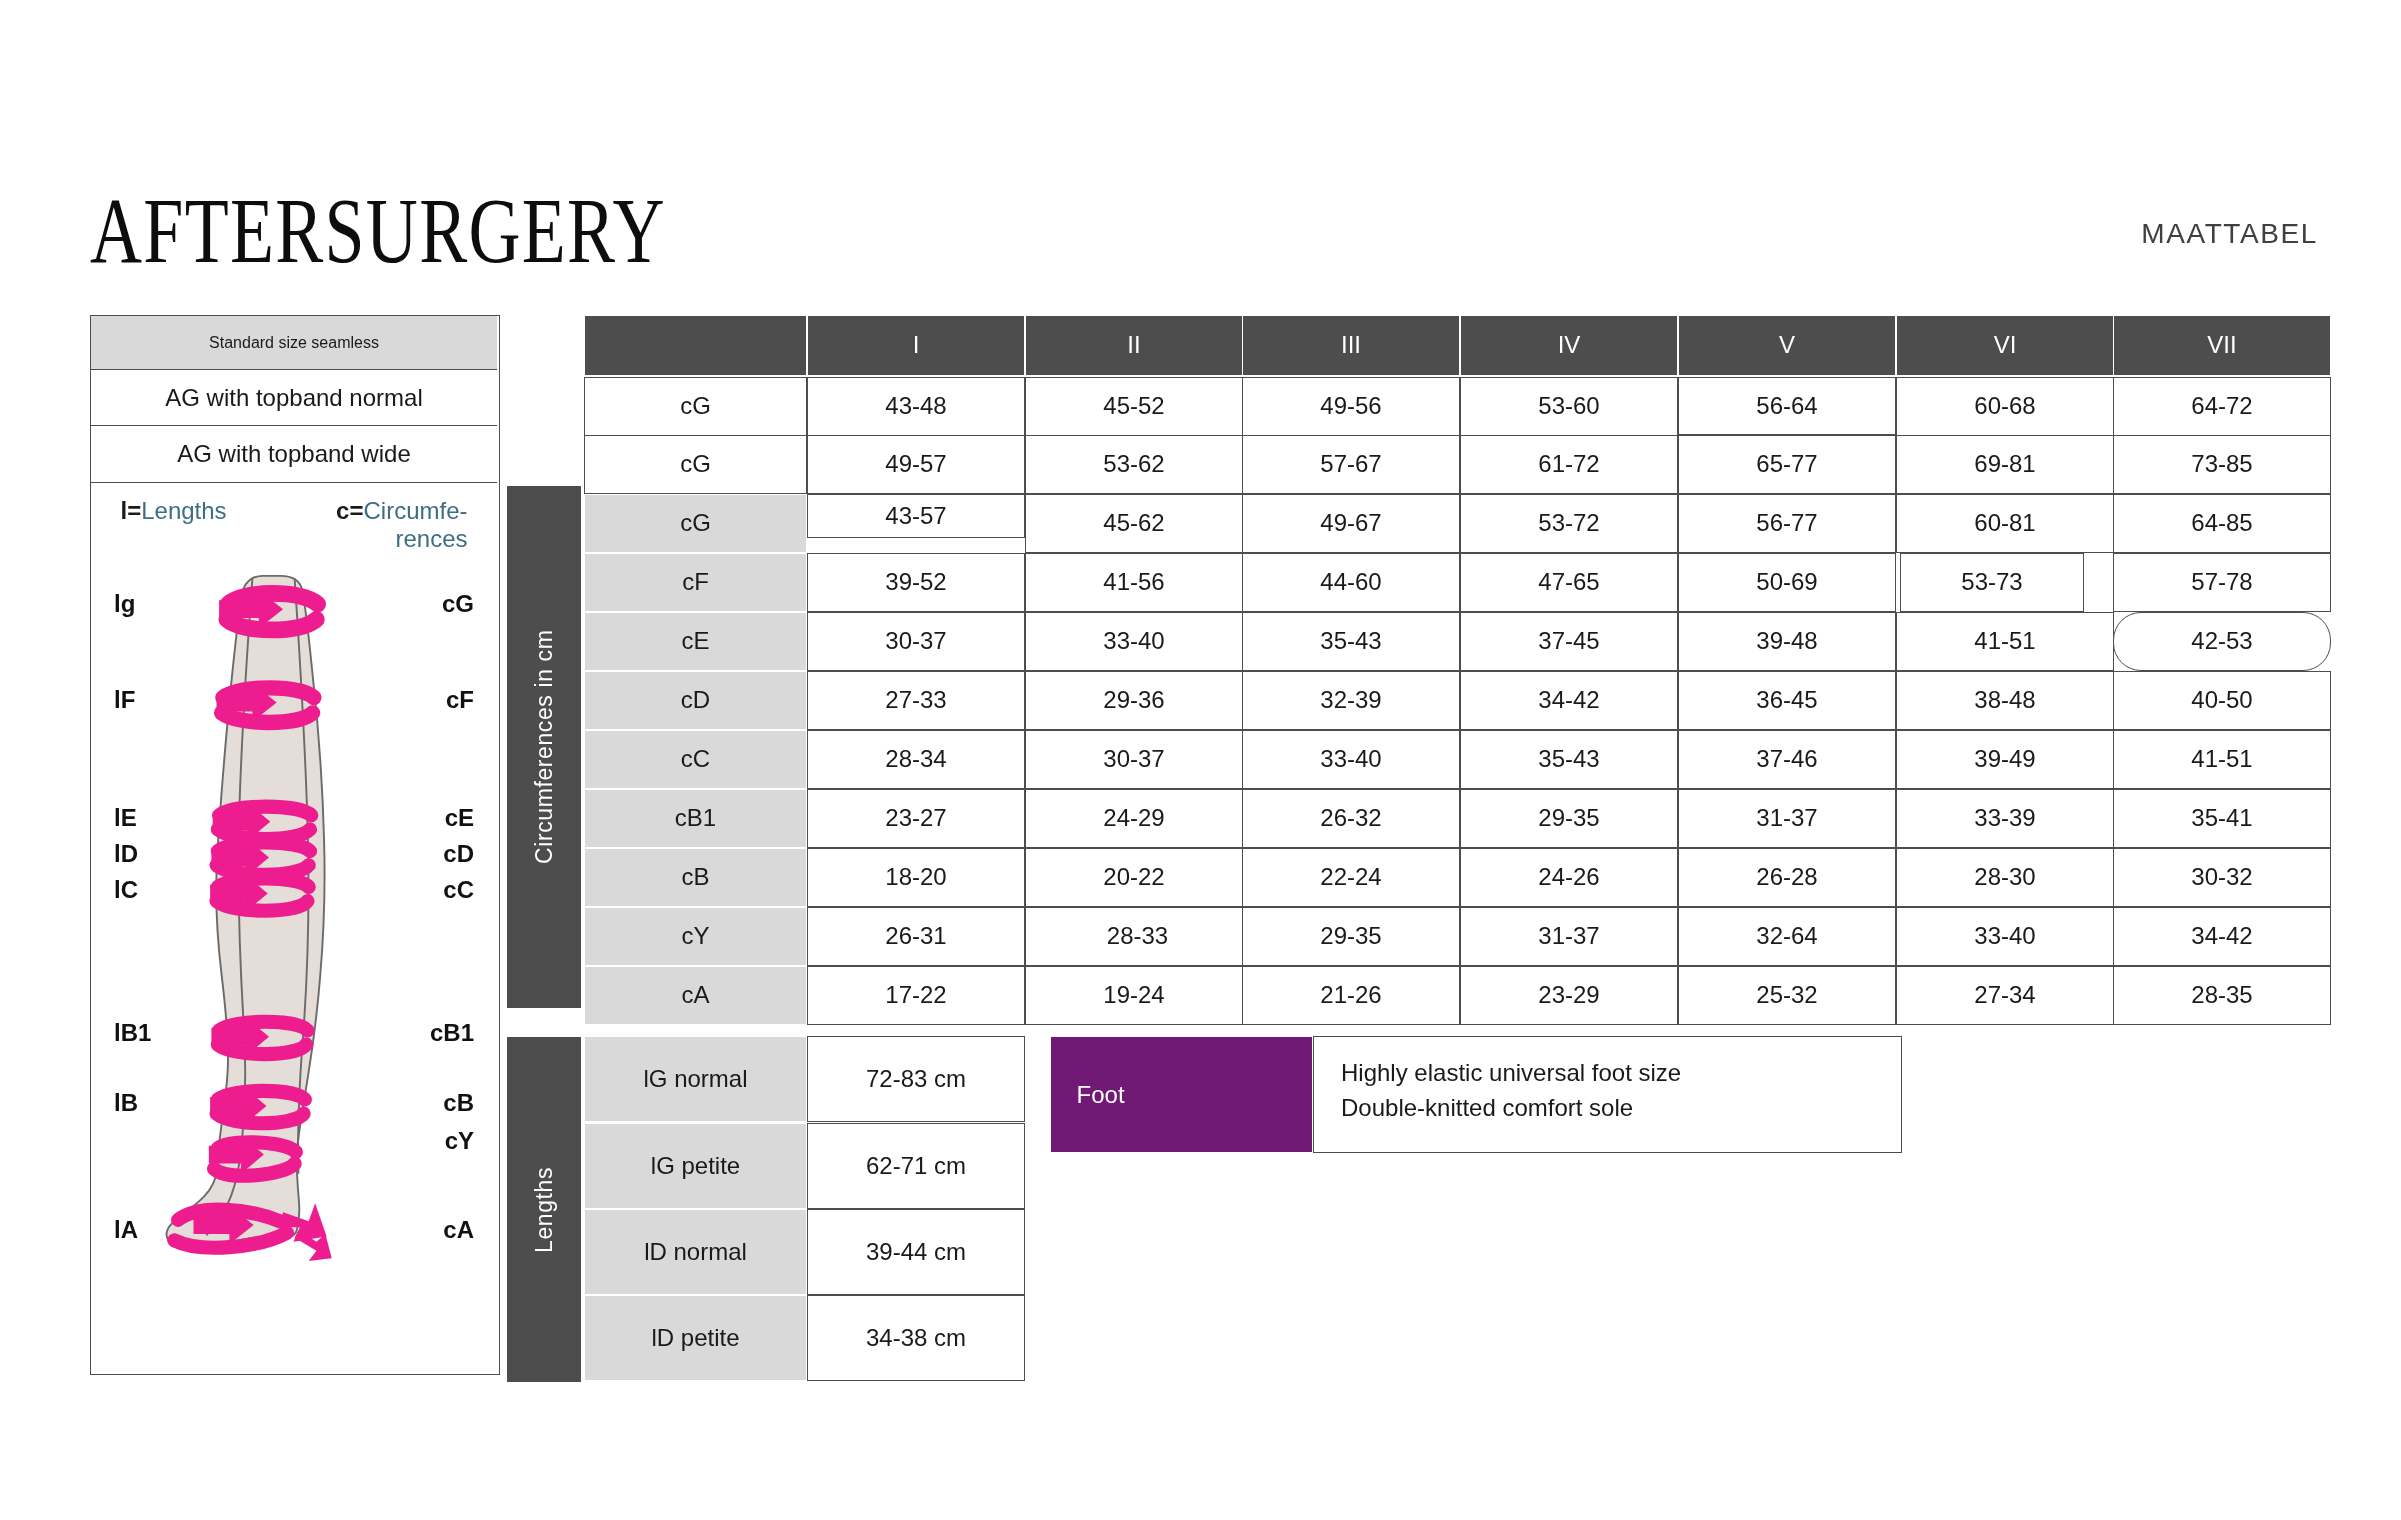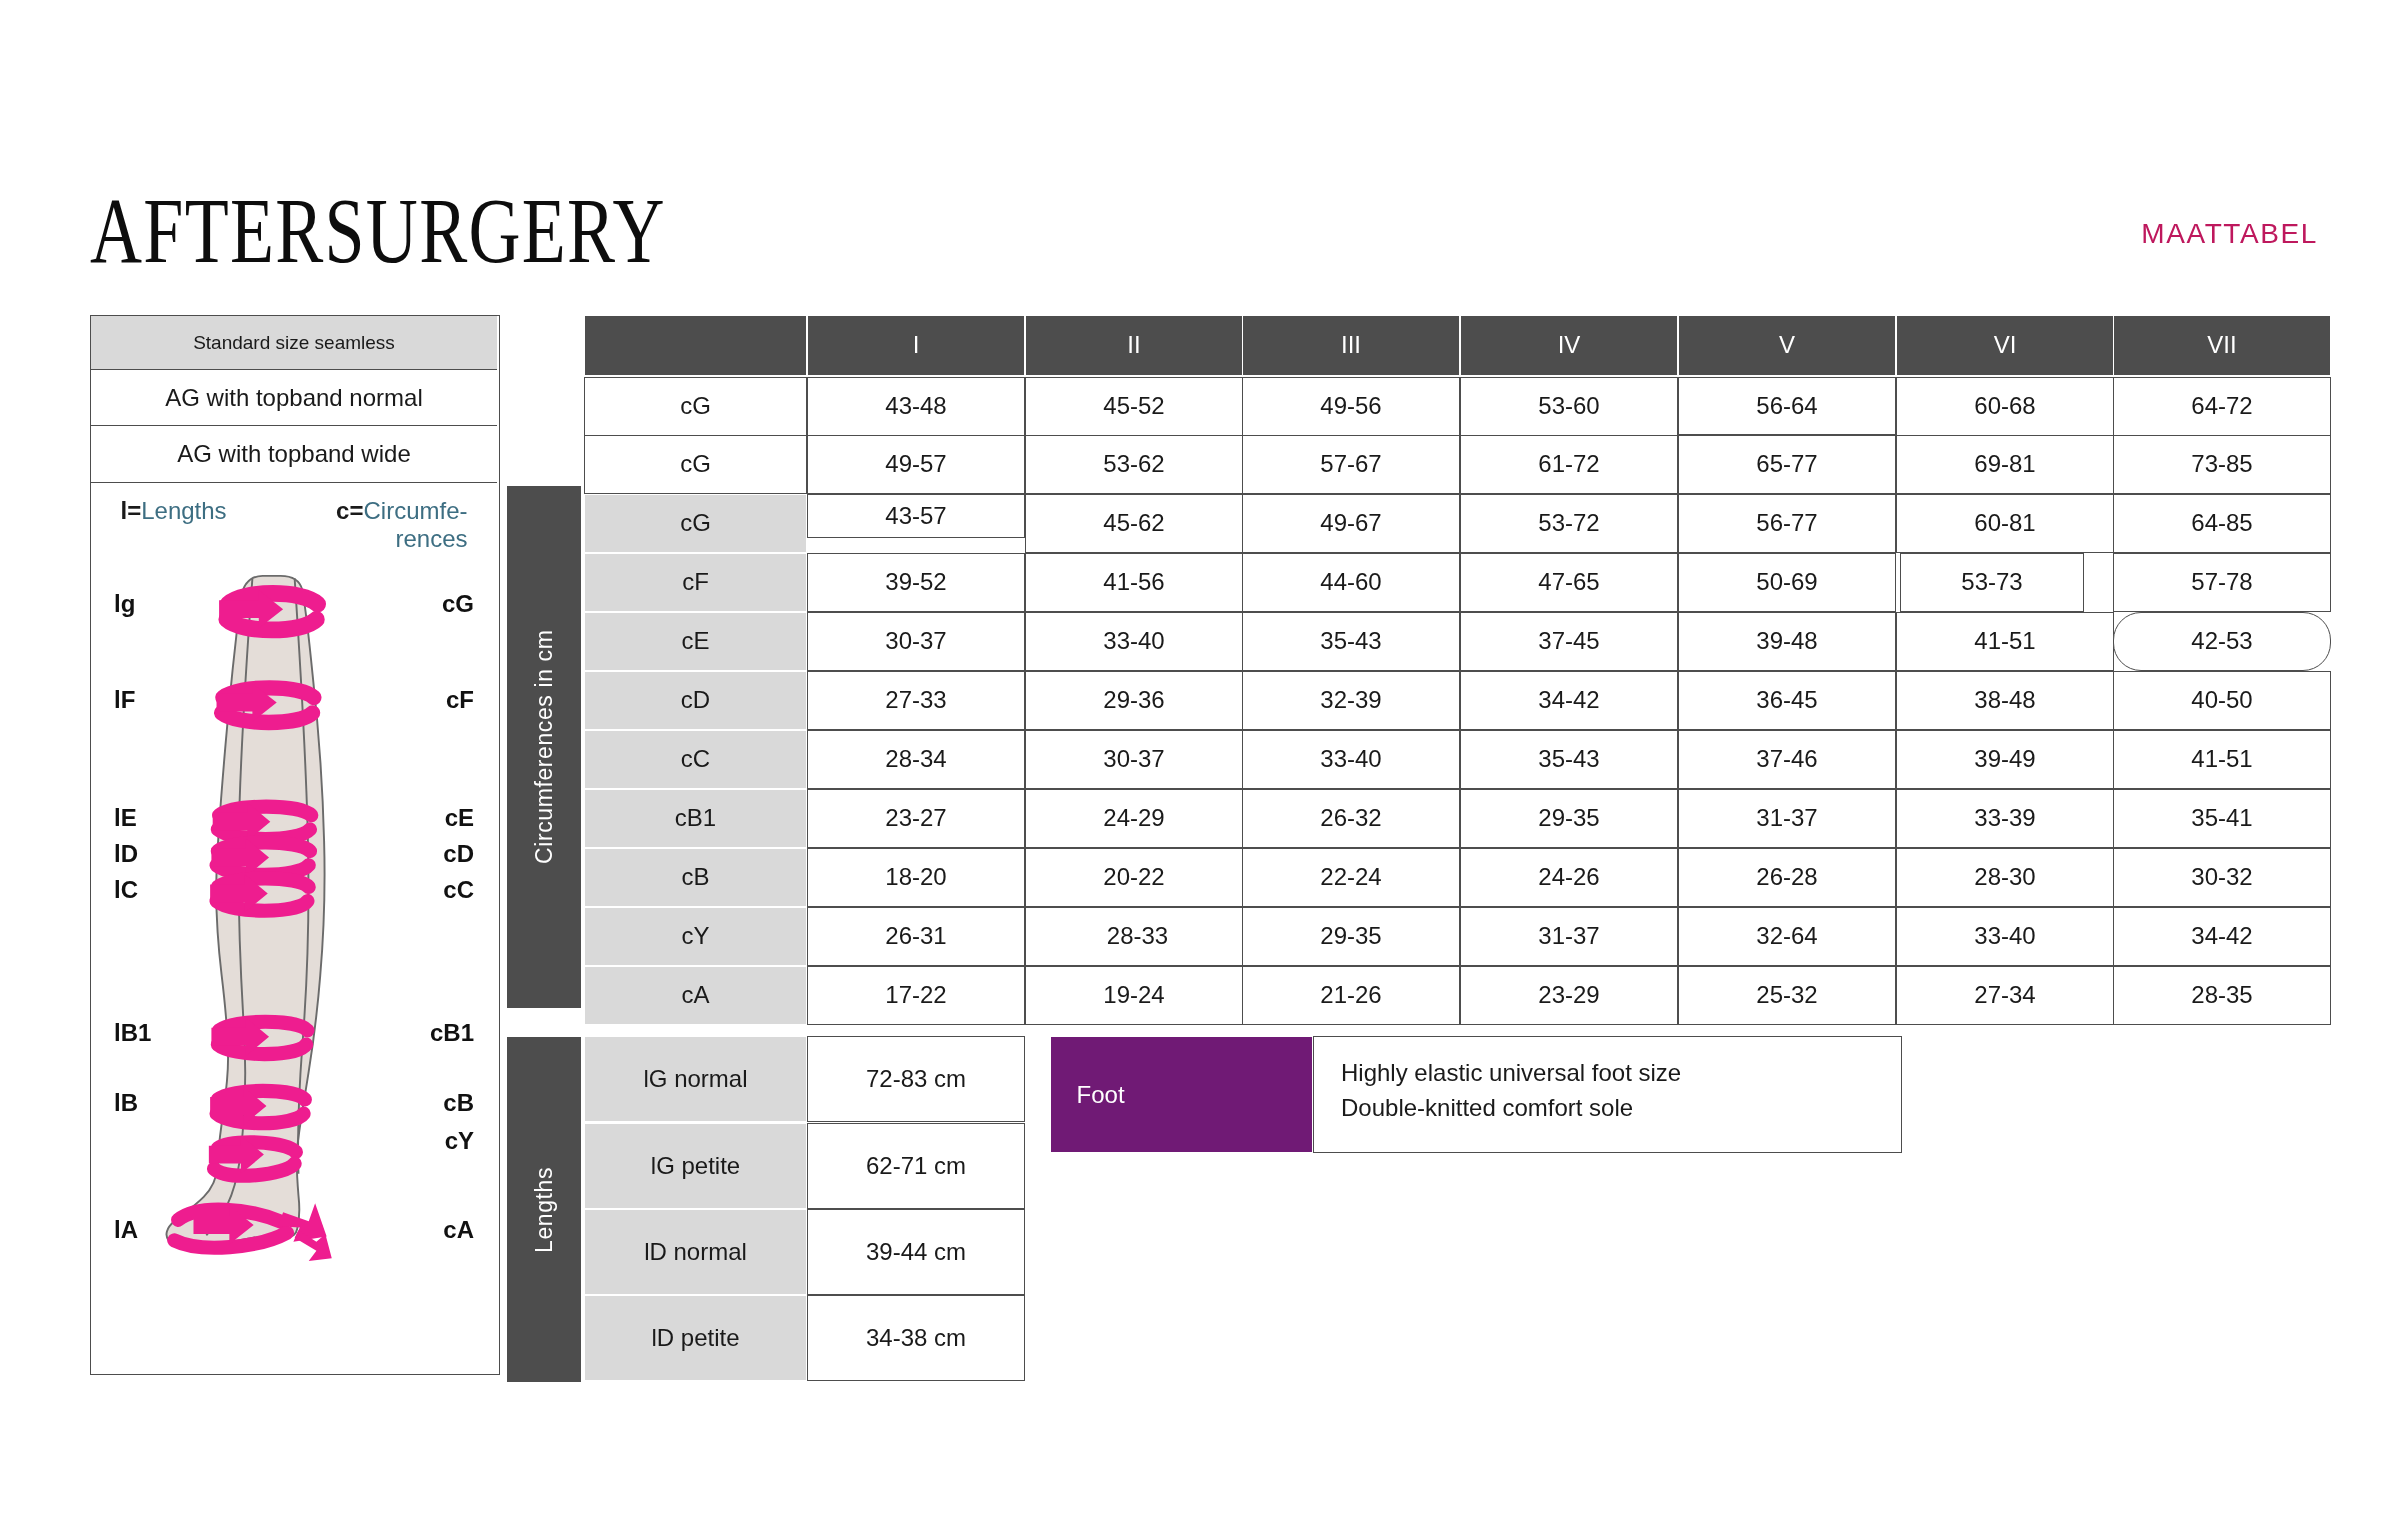--- a/index.html
+++ b/index.html
@@ -34,21 +34,21 @@
     white-space: nowrap;
     transform: scaleY(1.28);
     transform-origin: left top;
   }
   #maattabel {
     position: absolute;
     right: 83px;
     top: 218px;
     font-size: 28px;
     letter-spacing: 1.6px;
-    color: #be185d;
+    color: #404040;
     white-space: nowrap;
   }
 
   
   .cell {
     position: absolute;
     box-sizing: border-box;
     border: 1.9px solid #ffffff;
     display: flex;
     align-items: center;
@@ -88,21 +88,21 @@
     background: #ffffff;
   }
   #lp-title {
     position: absolute;
     left: 0; top: 0;
     width: 406px;
     height: 53px;
     box-sizing: border-box;
     background: #d9d9d9;
     display: flex; align-items: center; justify-content: center;
-    font-size: 19px;
+    font-size: 16px;
     color: #1a1a1a;
   }
   .lp-row {
     position: absolute;
     left: 0;
     width: 406px;
     height: 56px;
     box-sizing: border-box;
     border-top: 1.9px solid #4d4d4d;
     display: flex; align-items: center; justify-content: center;

